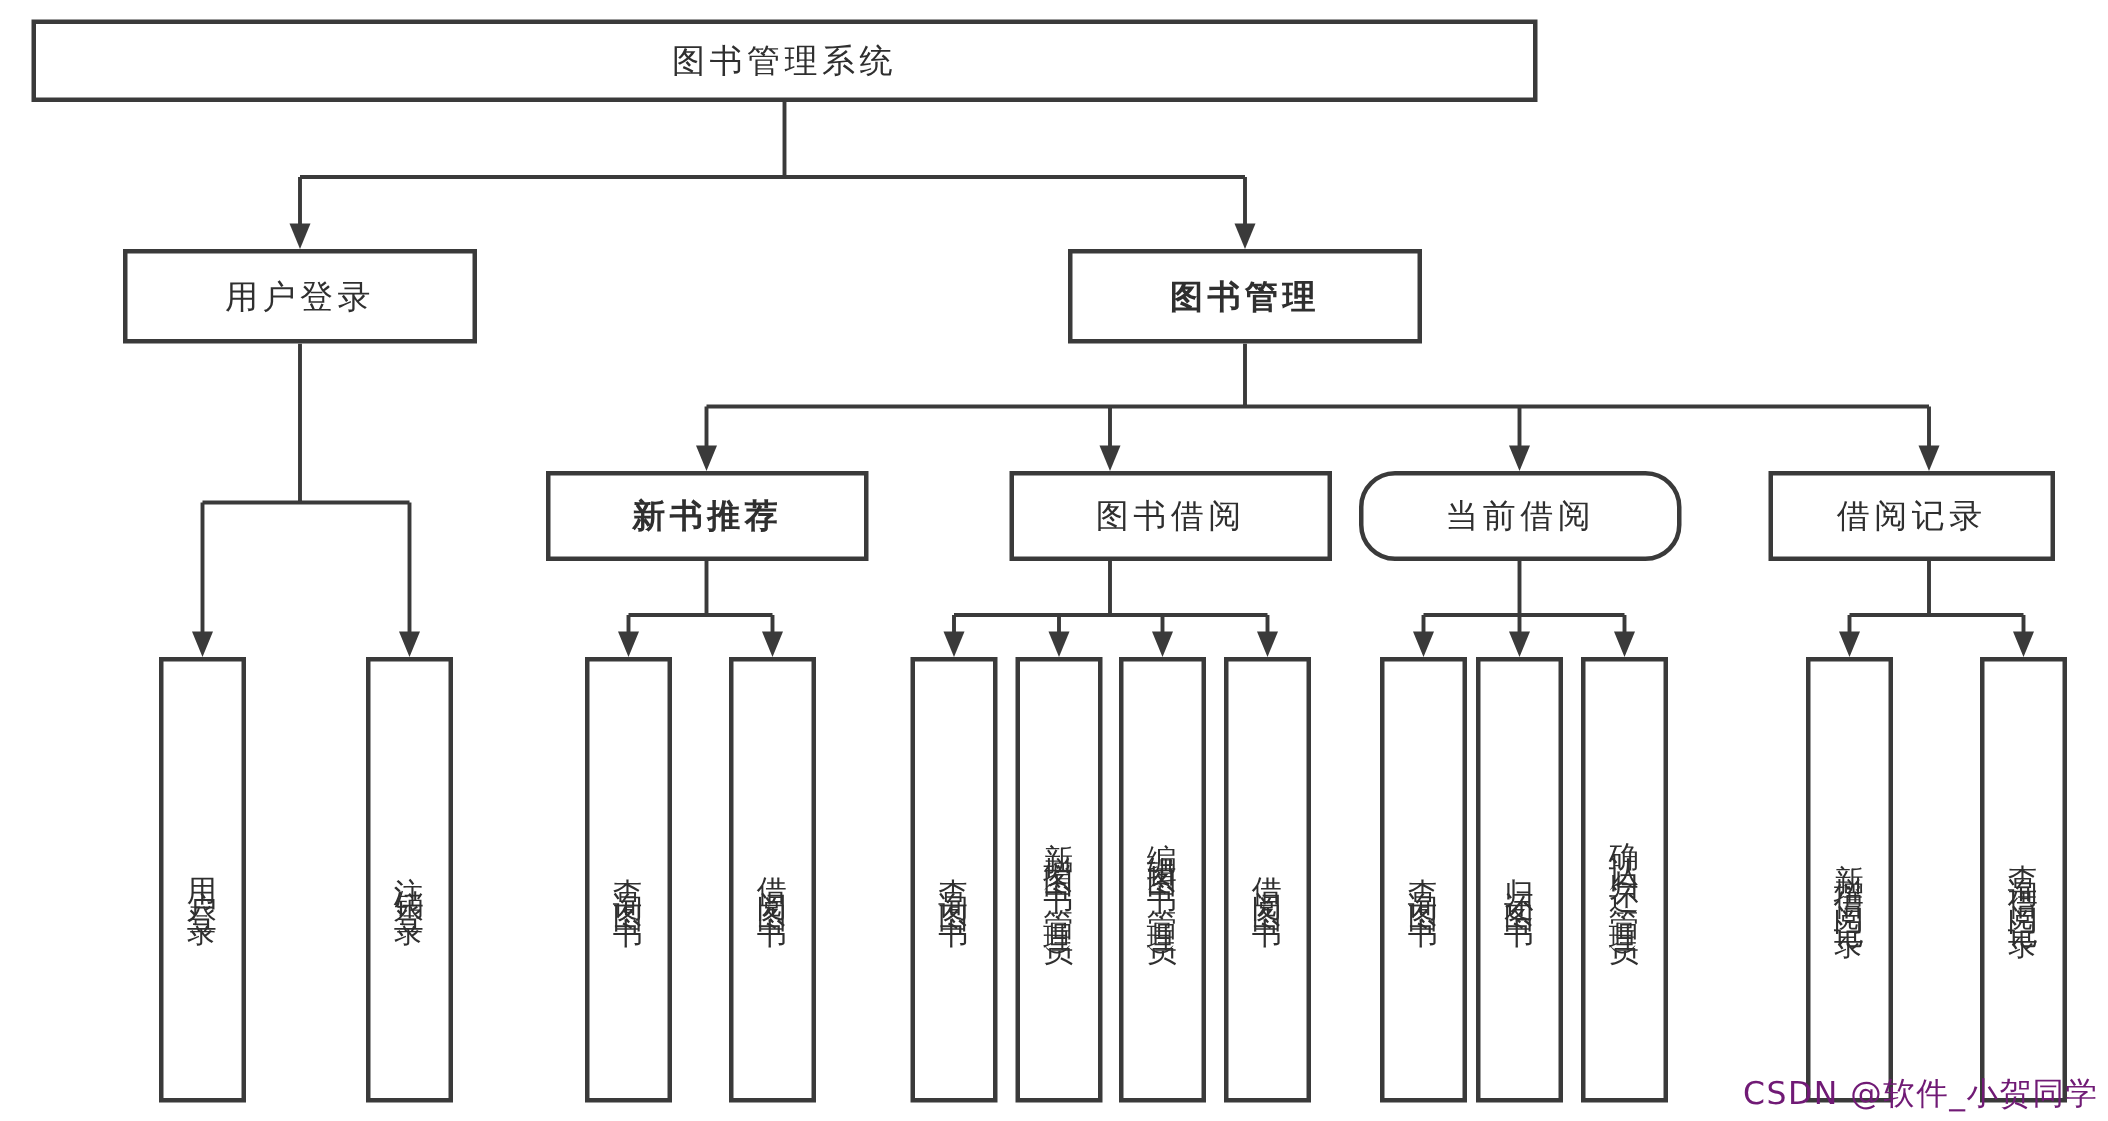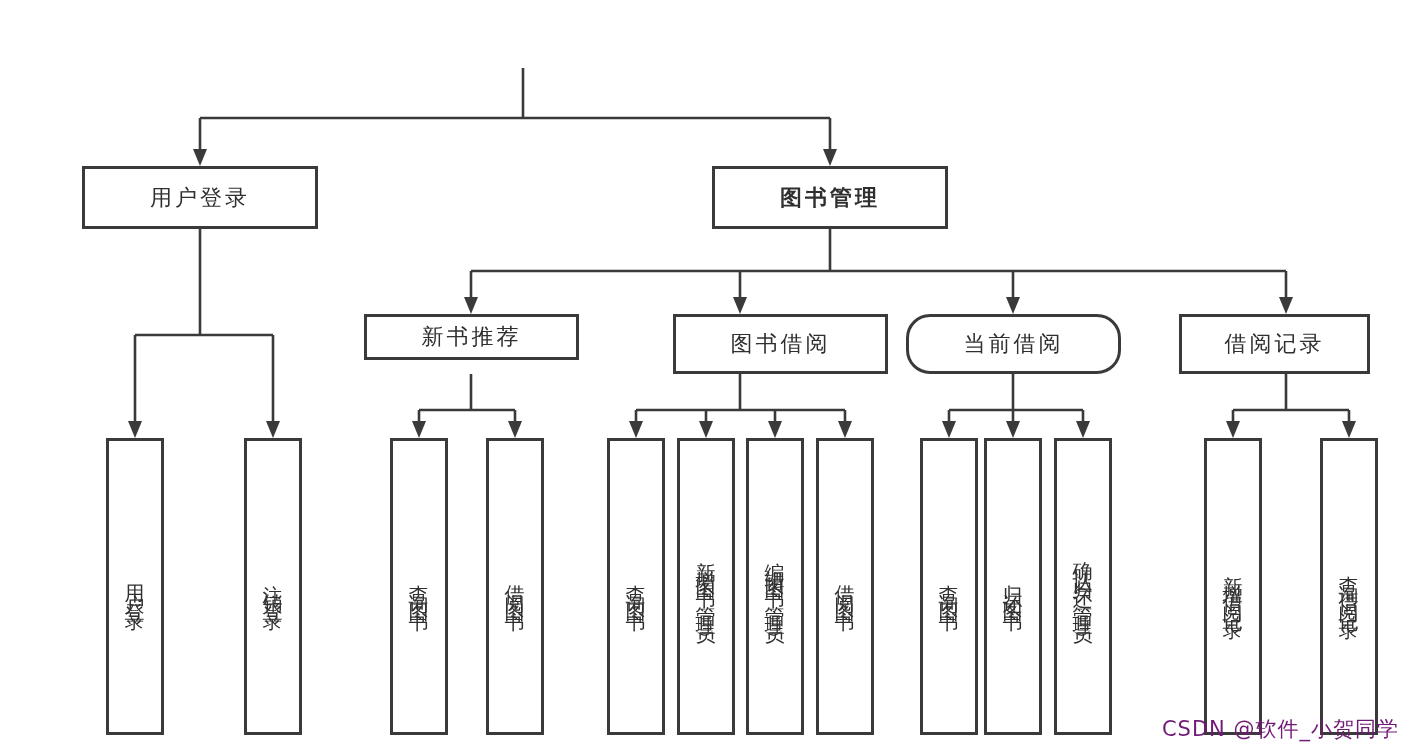--- a/index.html
+++ b/index.html
@@ -43,21 +43,21 @@
     font-size: 20px;
     letter-spacing: 9px;
     line-height: 1;
   }
   
   .n-root        { left: 21px;   top: 13px;  width: 1004px; height: 55px; }
   
   .n-user-login  { left: 82px;   top: 166px; width: 236px;  height: 63px; }
   .n-book-mgmt   { left: 712px;  top: 166px; width: 236px;  height: 63px; font-weight: bold; }
   
-  .n-new-books   { left: 364px;  top: 314px; width: 215px;  height: 46px; }
+  .n-new-books   { left: 364px;  top: 314px; width: 215px;  height: 60px; font-weight: bold; }
   .n-book-borrow { left: 633px;  top: 314px; width: 215px;  height: 60px; margin-left: 40px; }
   .n-cur-borrow  { left: 906px;  top: 314px; width: 215px;  height: 60px; border-radius: 24px; }
   .n-records     { left: 1179px; top: 314px; width: 191px;  height: 60px; }
   
   .leaf          { top: 438px; width: 58px; height: 297px; }
   .n-leaf-login      { left: 106px; }
   .n-leaf-logout     { left: 244px; }
   .n-leaf-nb-query   { left: 390px; }
   .n-leaf-nb-borrow  { left: 486px; }
   .n-leaf-bb-query   { left: 607px; }
@@ -113,20 +113,21 @@
     <path d="M1013 374 V410 M949 410 H1083 M949 410 V423 M1013 410 V423 M1083 410 V423"></path>
     <polygon points="942,421 956,421 949,438"></polygon>
     <polygon points="1006,421 1020,421 1013,438"></polygon>
     <polygon points="1076,421 1090,421 1083,438"></polygon>
 
     <path d="M1286 374 V410 M1233 410 H1349 M1233 410 V423 M1349 410 V423"></path>
     <polygon points="1226,421 1240,421 1233,438"></polygon>
     <polygon points="1342,421 1356,421 1349,438"></polygon>
   </svg>
 
+  <div class="node hnode n-root">图书管理系统</div>
 
   <div class="node hnode n-user-login">用户登录</div>
   <div class="node hnode n-book-mgmt">图书管理</div>
 
   <div class="node hnode n-new-books">新书推荐</div>
   <div class="node hnode n-book-borrow">图书借阅</div>
   <div class="node hnode n-cur-borrow">当前借阅</div>
   <div class="node hnode n-records">借阅记录</div>
 
   <div class="node vnode leaf n-leaf-login">用户登录</div>

